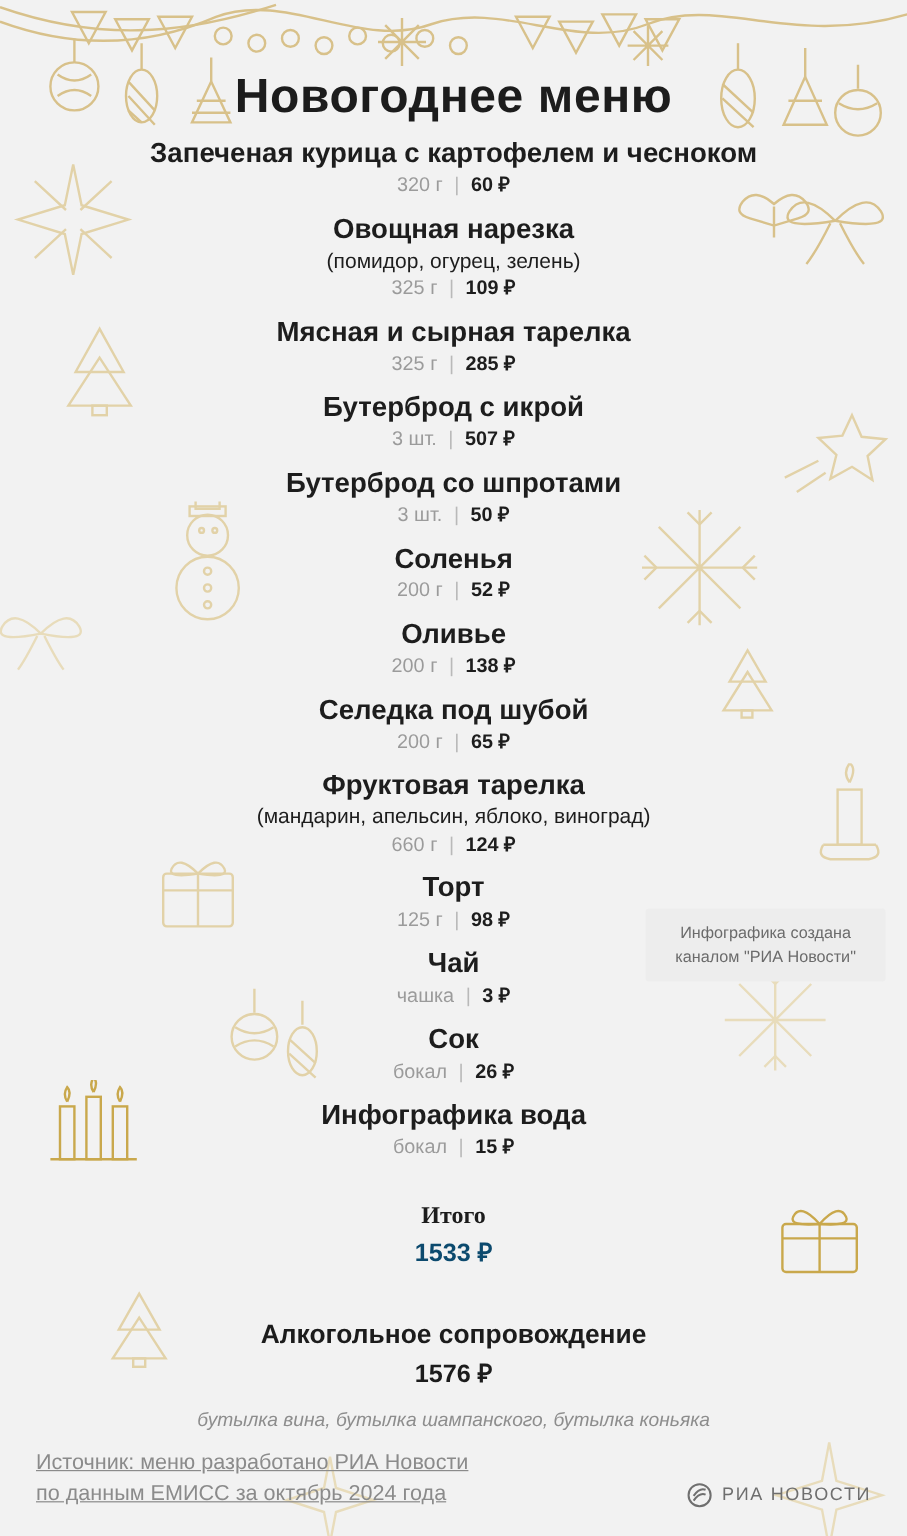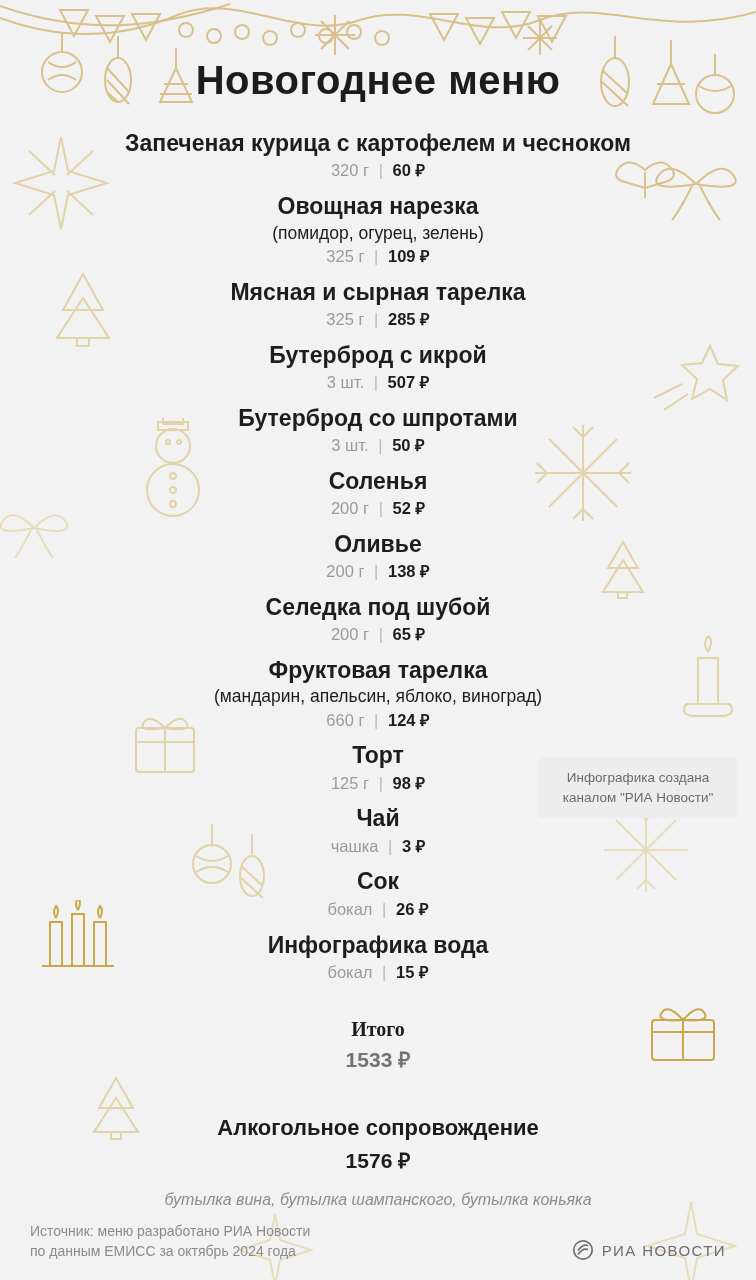--- a/index.html
+++ b/index.html
@@ -31,21 +31,21 @@
     display: flex;
     flex-direction: column;
   }
 
   .title {
     text-align: center;
     font-size: 40px;
     font-weight: bold;
     letter-spacing: 0.5px;
     margin-top: 58px;
-    margin-bottom: 26px;
+    margin-bottom: 10px;
     color: #1c1c1c;
   }
 
   .menu {
     flex: 0 0 auto;
     padding: 0 30px;
   }
 
   .item { text-align: center; margin-bottom: 11px; }
   .item-name {
@@ -82,21 +82,21 @@
   }
   .total-label {
     font-size: 20px;
     font-weight: bold;
     color: #1c1c1c;
     font-family: Liberation Serif, serif;
   }
   .total-value {
     font-size: 21px;
     font-weight: bold;
-    color: #737373;
+    color: #0c4a6e;
     margin-top: 4px;
   }
 
   .alcohol-block {
     text-align: center;
     padding: 16px 0 12px 0;
   }
   .alc-label {
     font-size: 22px;
     font-weight: bold;
@@ -116,23 +116,24 @@
   }
 
   .footer {
     margin-top: auto;
     padding: 0 30px 24px 30px;
     display: flex;
     align-items: flex-end;
     justify-content: space-between;
   }
   .source {
-    font-size: 14px;
+    font-size: 18px;
     color: #8b8b8b;
     line-height: 1.45;
+    text-decoration: underline;
   }
   .brand {
     display: flex;
     align-items: center;
     gap: 8px;
     color: #6f6f6f;
   }
   .brand-text {
     font-size: 15px;
     letter-spacing: 1.4px;

